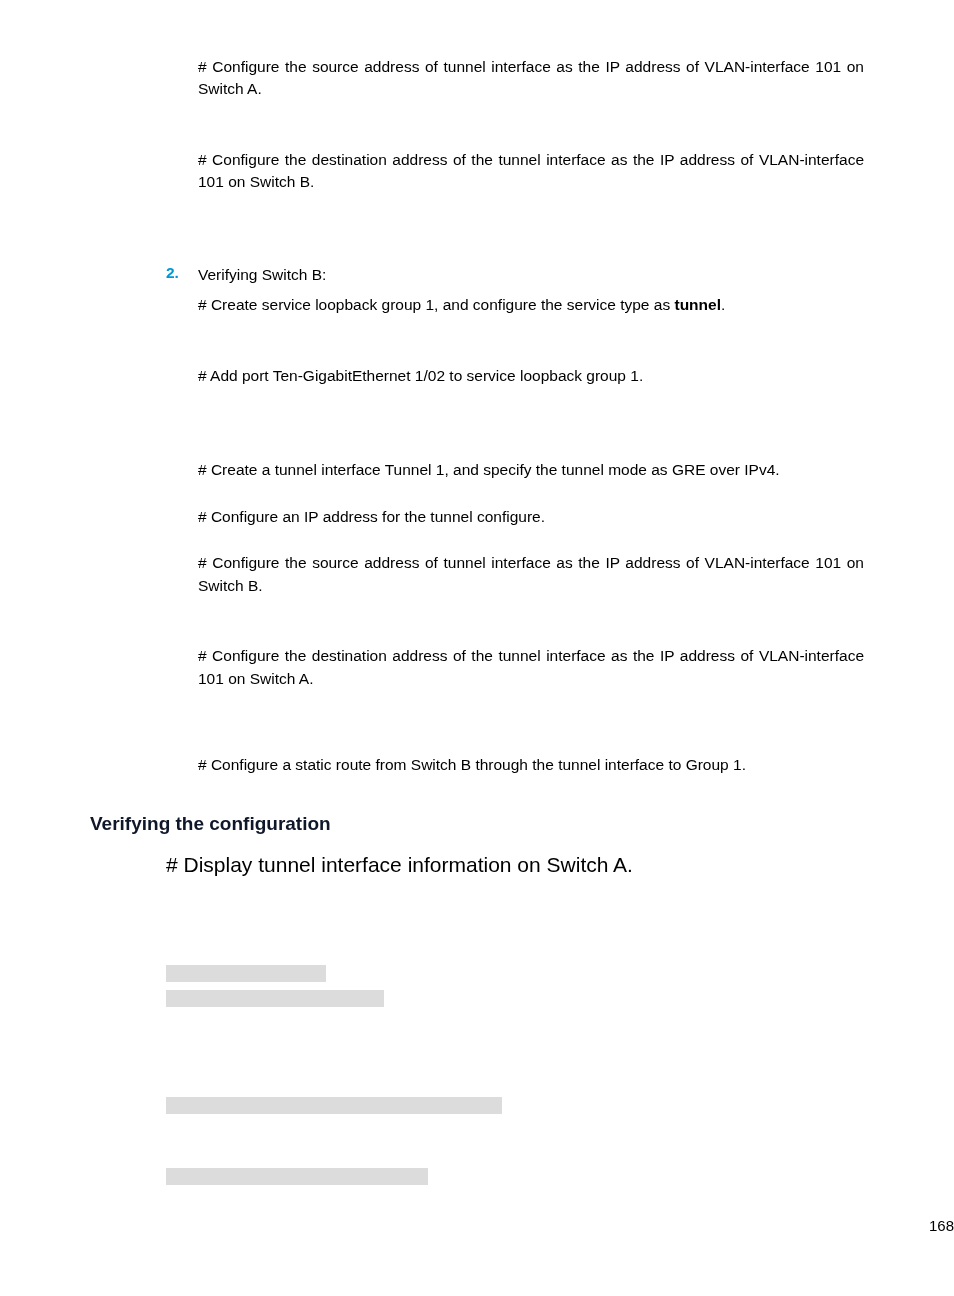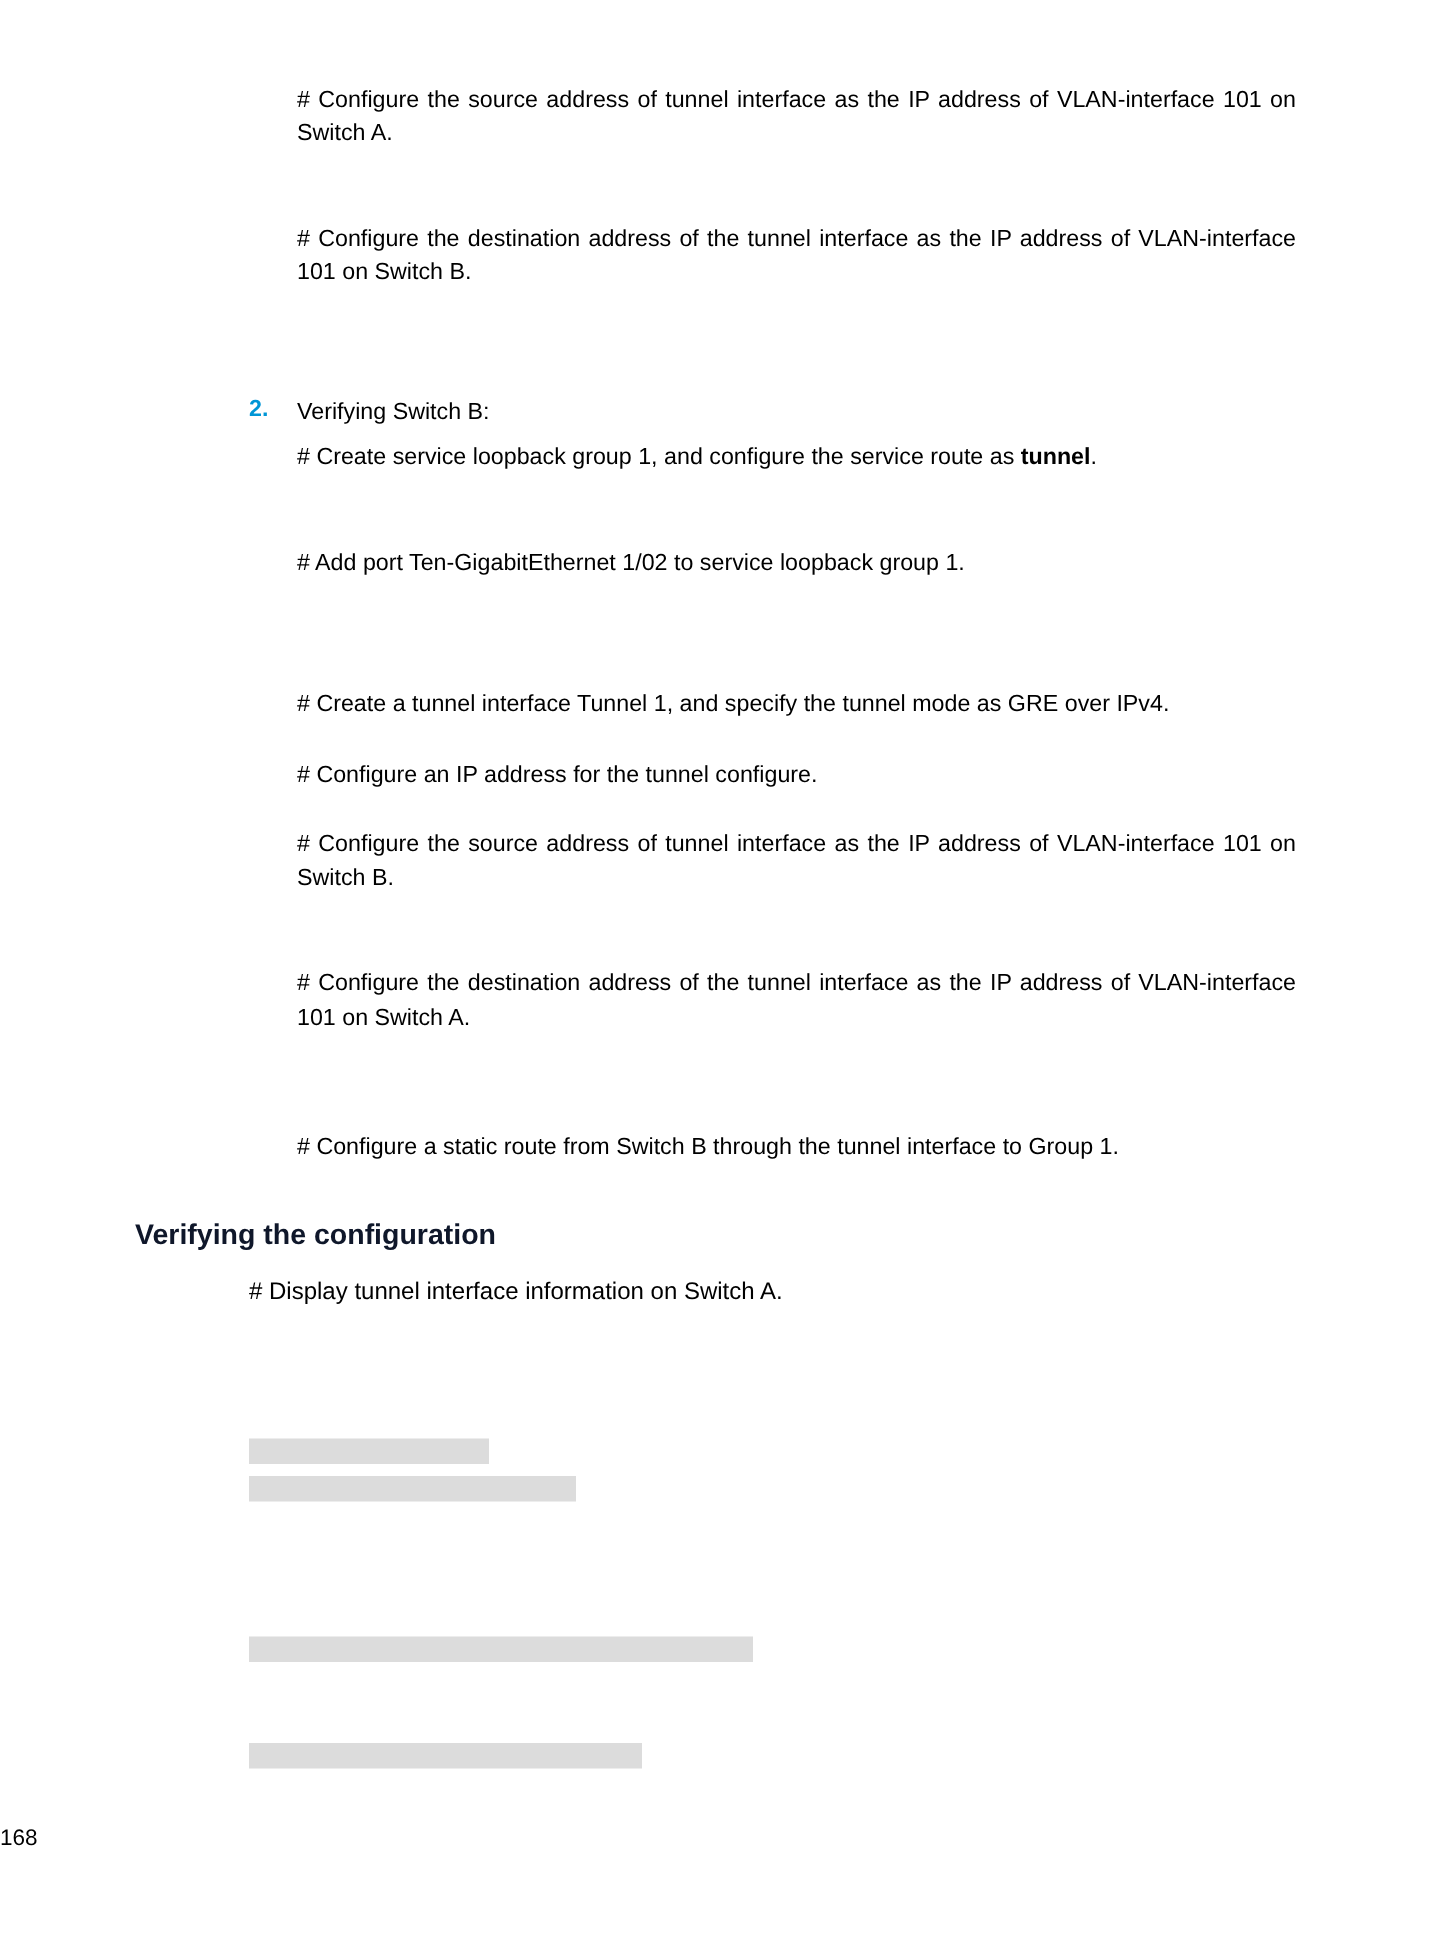--- a/index.html
+++ b/index.html
@@ -51,34 +51,34 @@
     .tight { margin-bottom: 24px; }
     .heading {
       color: #0f172a;
       font-size: 19px;
       font-weight: bold;
       margin-left: 0;
       margin-bottom: 18px;
     }
     .body-line {
       margin-left: 76px;
-      font-size: 16px;
+      font-size: 21px;
       margin-bottom: 68px;
     }
     .redact {
       background: #dcdcdc;
       height: 17px;
       margin-left: 76px;
       margin-bottom: 8px;
     }
     .page-num {
       position: absolute;
       bottom: 62px;
       width: 100%;
-      text-align: left;
+      text-align: right;
       font-size: 15px;
       left: 0;
     }
     .bold { font-weight: bold; }
   </style>
 </head>
 <body>
 
 <div class="page">
   <div class="indent-block">
@@ -89,21 +89,21 @@
     <p># Configure the destination address of the tunnel interface as the IP address of VLAN-interface 101 on Switch B.</p>
   </div>
 
 
   <div class="numbered-row">
     <div class="num">2.</div>
     <div class="txt">Verifying Switch B:</div>
   </div>
 
   <div class="sub-indent" style="margin-bottom:48px">
-    <p><span># Create service loopback group 1, and configure the service route as </span><span class="bold">tunnel</span><span>.</span></p>
+    <p><span># Create service loopback group 1, and configure the service type as </span><span class="bold">tunnel</span><span>.</span></p>
   </div>
 
   <div class="sub-indent" style="margin-bottom:72px">
     <p># Add port Ten-GigabitEthernet 1/02 to service loopback group 1.</p>
   </div>
 
   <div class="sub-indent tight">
     <p># Create a tunnel interface Tunnel 1, and specify the tunnel mode as GRE over IPv4.</p>
   </div>
 

